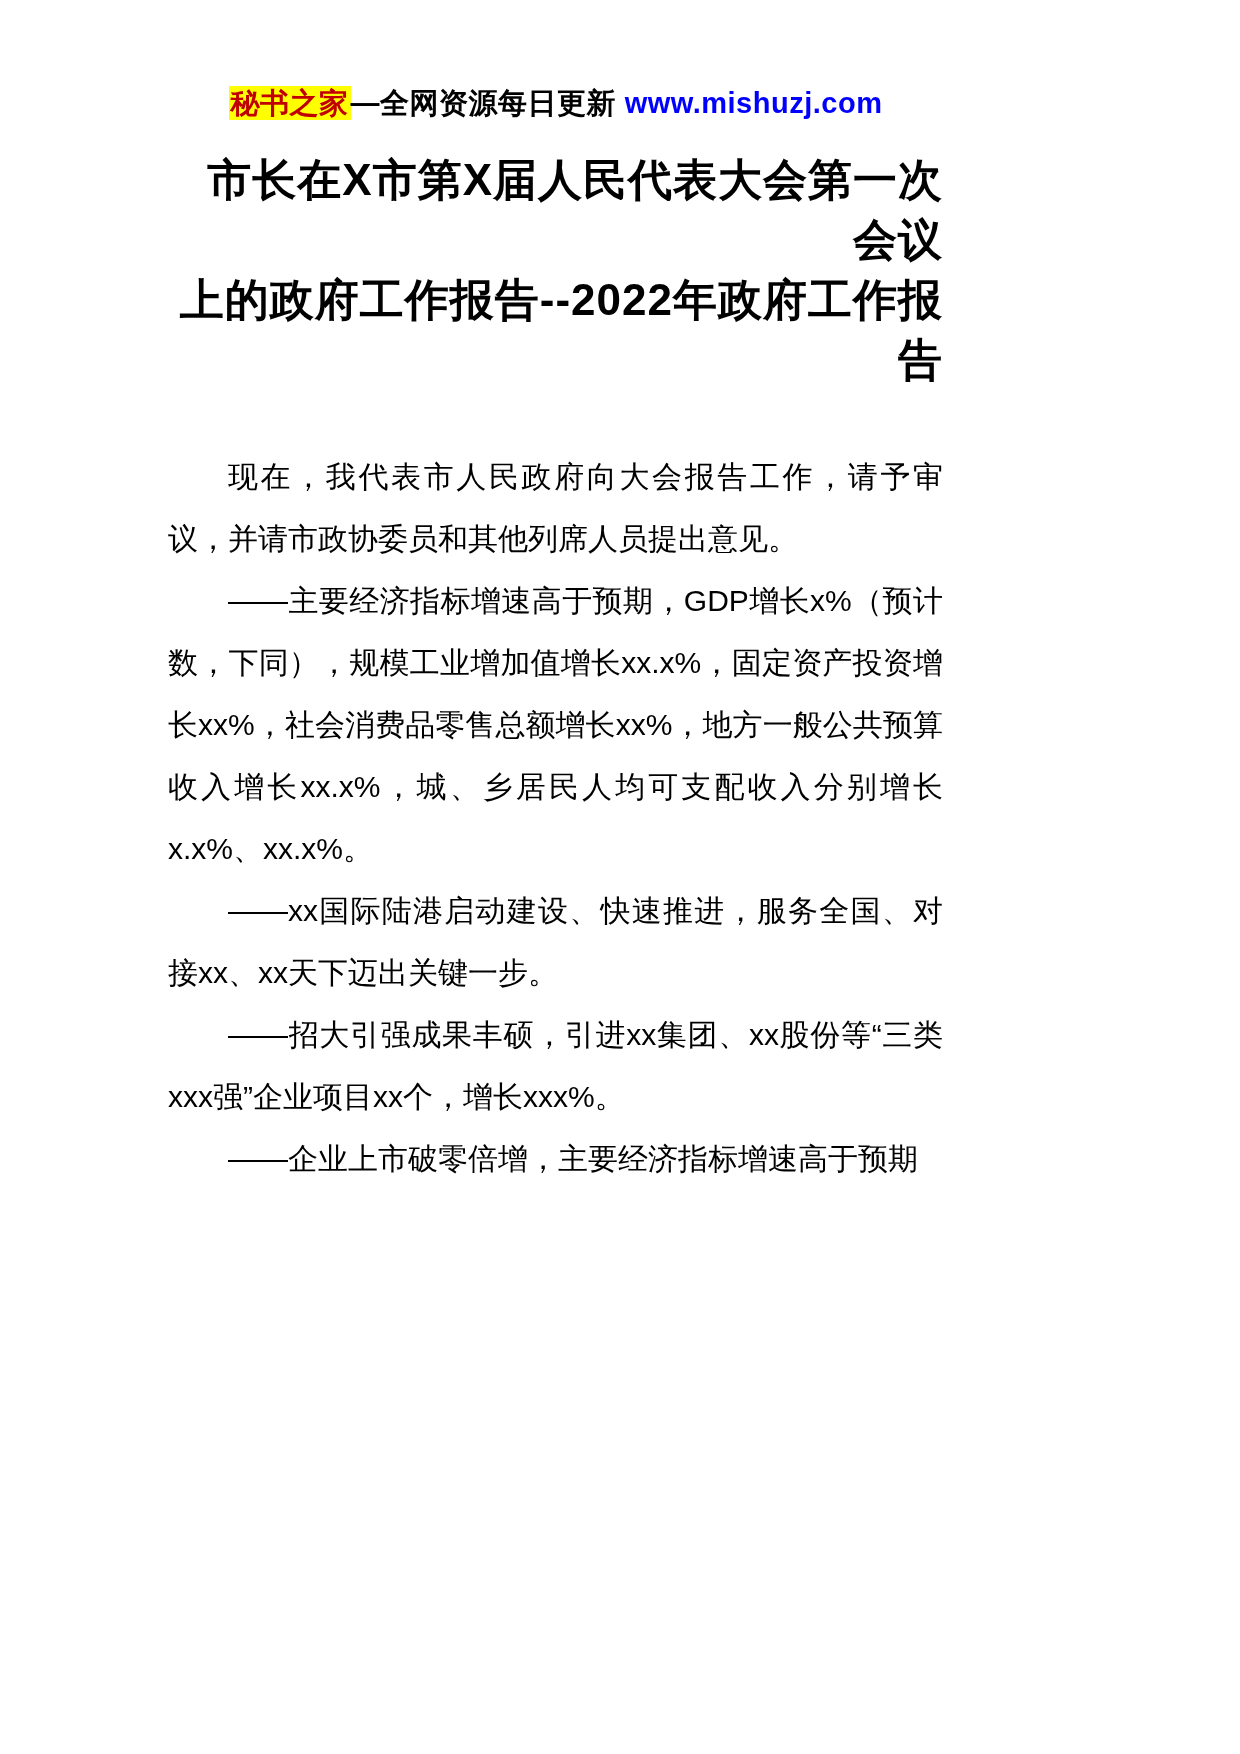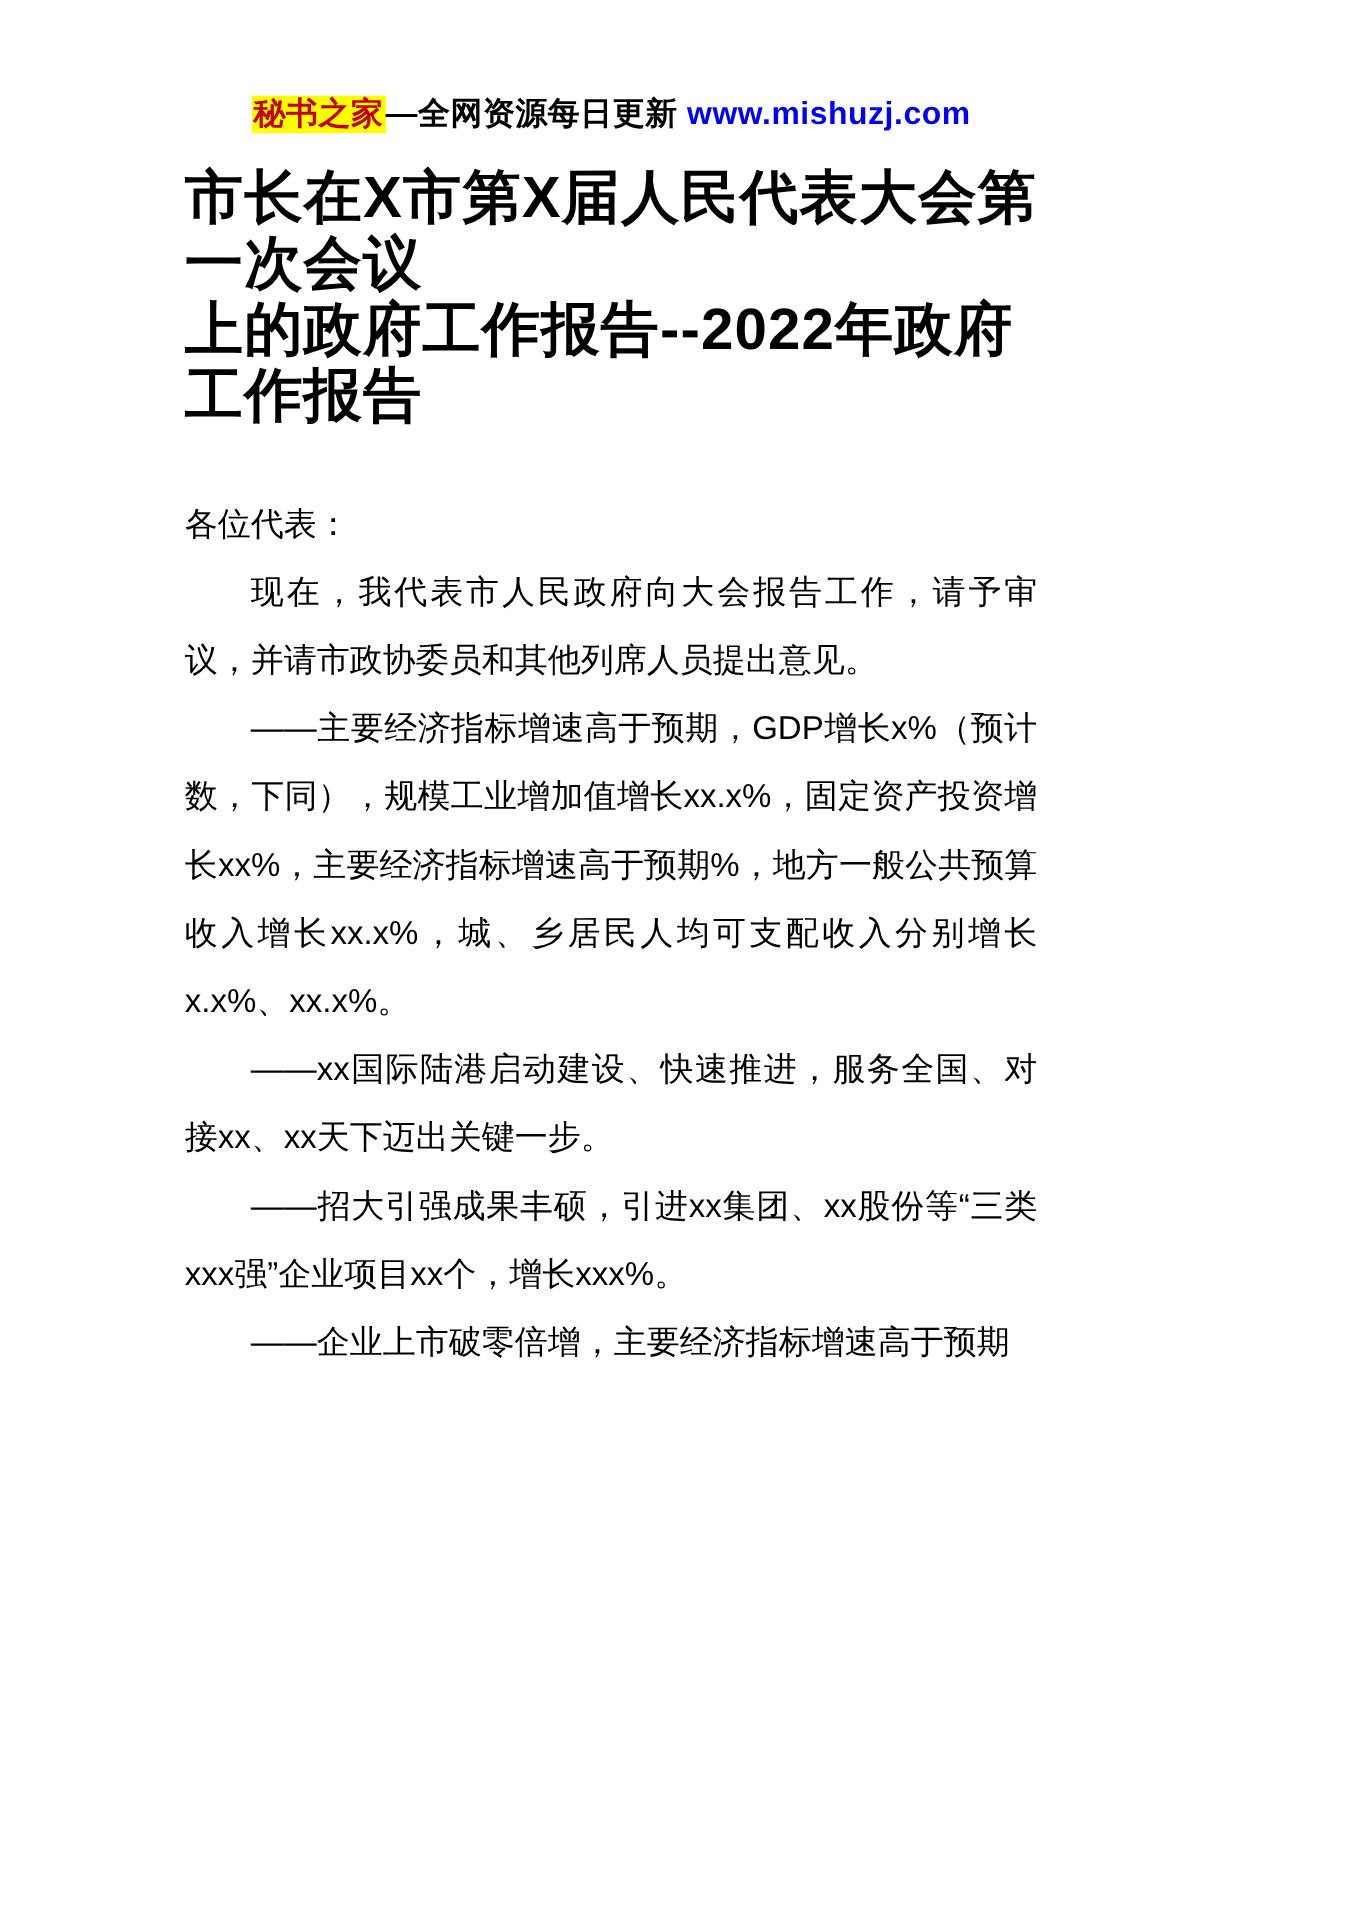--- a/index.html
+++ b/index.html
@@ -32,22 +32,22 @@
   }
   .tagline{
     color:#000000;
   }
   .site-url{
     color:#0000ff;
     text-decoration:none;
   }
   .doc-title{
     margin-top:26px;
-    text-align:left;
-    font-size:53px;
+    text-align:right;
+    font-size:44px;
     font-weight:700;
     line-height:60px;
     letter-spacing:1px;
   }
   .doc-body{
     margin-top:56px;
     font-size:30px;
     line-height:62px;
     text-align:justify;
   }
@@ -68,22 +68,21 @@
     <div class="doc-header">
       <span class="brand">秘书之家</span><span class="tagline">—全网资源每日更新 </span><span class="site-url">www.mishuzj.com</span>
     </div>
 
     <div class="doc-title">
       <div>市长在X市第X届人民代表大会第一次会议</div>
       <div>上的政府工作报告--2022年政府工作报告</div>
     </div>
 
     <div class="doc-body">
-      <p class="para no-indent">各位代表：</p>
       <p class="para">现在，我代表市人民政府向大会报告工作，请予审议，并请市政协委员和其他列席人员提出意见。</p>
-      <p class="para">——主要经济指标增速高于预期，GDP增长x%（预计数，下同），规模工业增加值增长xx.x%，固定资产投资增长xx%，主要经济指标增速高于预期%，地方一般公共预算收入增长xx.x%，城、乡居民人均可支配收入分别增长x.x%、xx.x%。</p>
+      <p class="para">——主要经济指标增速高于预期，GDP增长x%（预计数，下同），规模工业增加值增长xx.x%，固定资产投资增长xx%，社会消费品零售总额增长xx%，地方一般公共预算收入增长xx.x%，城、乡居民人均可支配收入分别增长x.x%、xx.x%。</p>
       <p class="para">——xx国际陆港启动建设、快速推进，服务全国、对接xx、xx天下迈出关键一步。</p>
       <p class="para">——招大引强成果丰硕，引进xx集团、xx股份等“三类xxx强”企业项目xx个，增长xxx%。</p>
       <p class="para">——企业上市破零倍增，主要经济指标增速高于预期</p>
     </div>
 
   </div>
 </div>
 
 </body></html>

